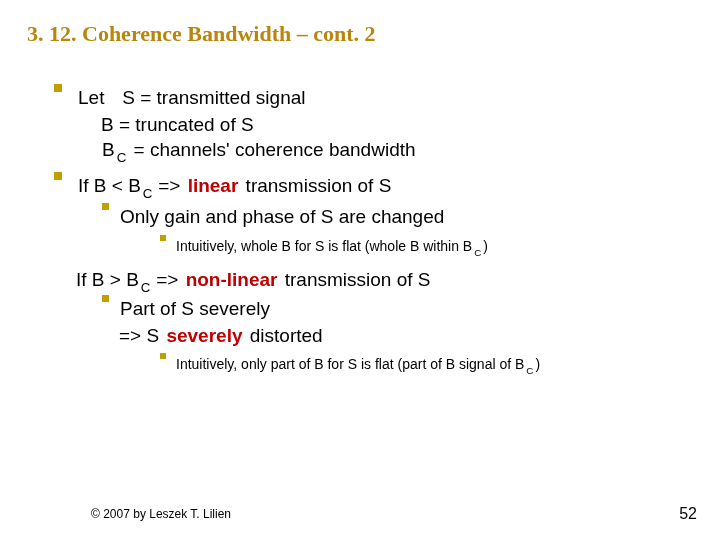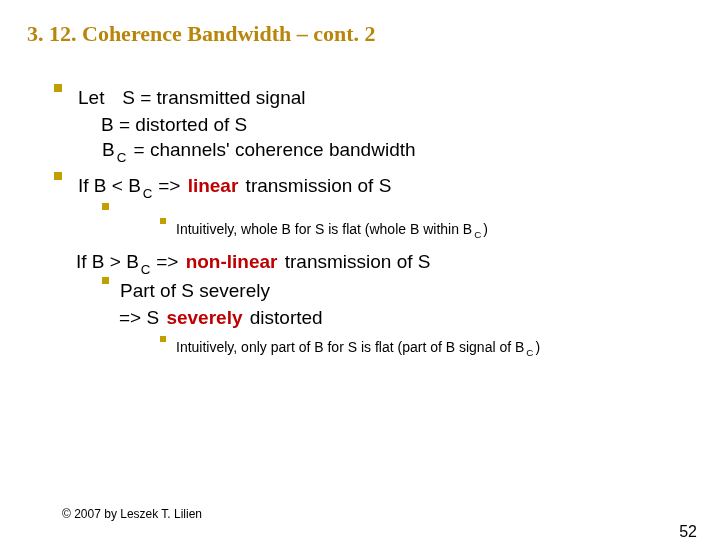--- a/index.html
+++ b/index.html
@@ -50,56 +50,57 @@
   .indent1 { margin-left:22px; }
   .indent-let { margin-left:70px; }
   .block-spacing { margin-top:8px; }
   .indent2 { margin-left:70px; }
   .indent2b { margin-left:87px; }
   .indent3 { margin-left:128px; font-size:14px; font-weight:normal; margin-top:6px; margin-bottom:8px;}
   .red { color:#c00000;font-weight:bold; }
   sub { font-size:0.7em; position:relative; bottom:-1px; }
   .footer-left {
     position:absolute;
-    left:59px; bottom:20px;
+    left:88px; bottom:20px;
     font-size:12px;
   }
   .footer-right {
     position:absolute;
-    right:24px; bottom:0;
+    right:24px; bottom:18px;
     font-size:16px;
   }
 </style>
 </head>
 <body>
 
 <div class="title">3. 12. Coherence Bandwidth – cont. 2</div>
 
 <div class="content">
 
   <div class="row indent1">
     <span class="bullet-sq"></span>
     <div>
       <span>Let</span>&nbsp;&nbsp;
       <span>S = transmitted signal</span>
     </div>
   </div>
-  <div class="indent-let">B = distorted of S</div>
+  <div class="indent-let">B = truncated of S</div>
   <div class="indent-let">
     <span>B</span><sub>C</sub><span> = channels' coherence bandwidth</span>
   </div>
 
   <div class="row indent1 block-spacing">
     <span class="bullet-sq"></span>
     <div>
       <span>If B &lt; B</span><sub>C </sub><span>=&gt; </span><span class="red">linear</span><span> transmission of S</span>
     </div>
   </div>
   <div class="row indent2">
     <span class="bullet-sq-small"></span>
+    <span>Only gain and phase of S are changed</span>
   </div>
   <div class="row indent3">
     <span class="bullet-sq-tiny"></span>
     <span>
       <span>Intuitively, whole B for S is flat (whole B within B</span><sub>C</sub><span>)</span>
     </span>
   </div>
 
   <div class="indent1" style="margin-left:44px;">
     <span>If B &gt; B</span><sub>C </sub><span>=&gt; </span><span class="red">non-linear</span><span> transmission of S</span>

